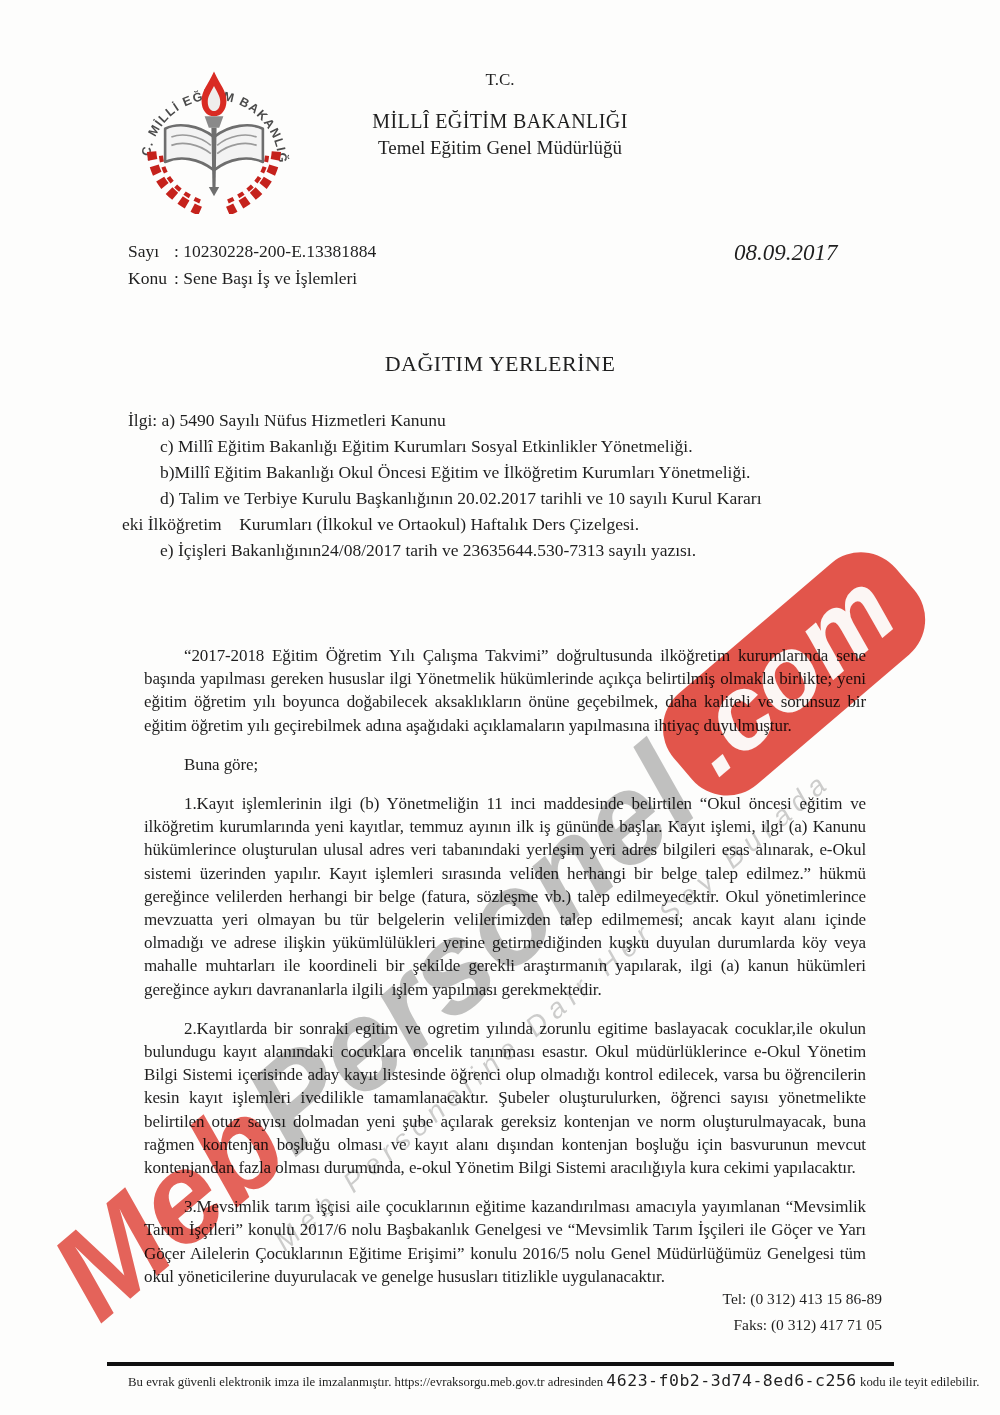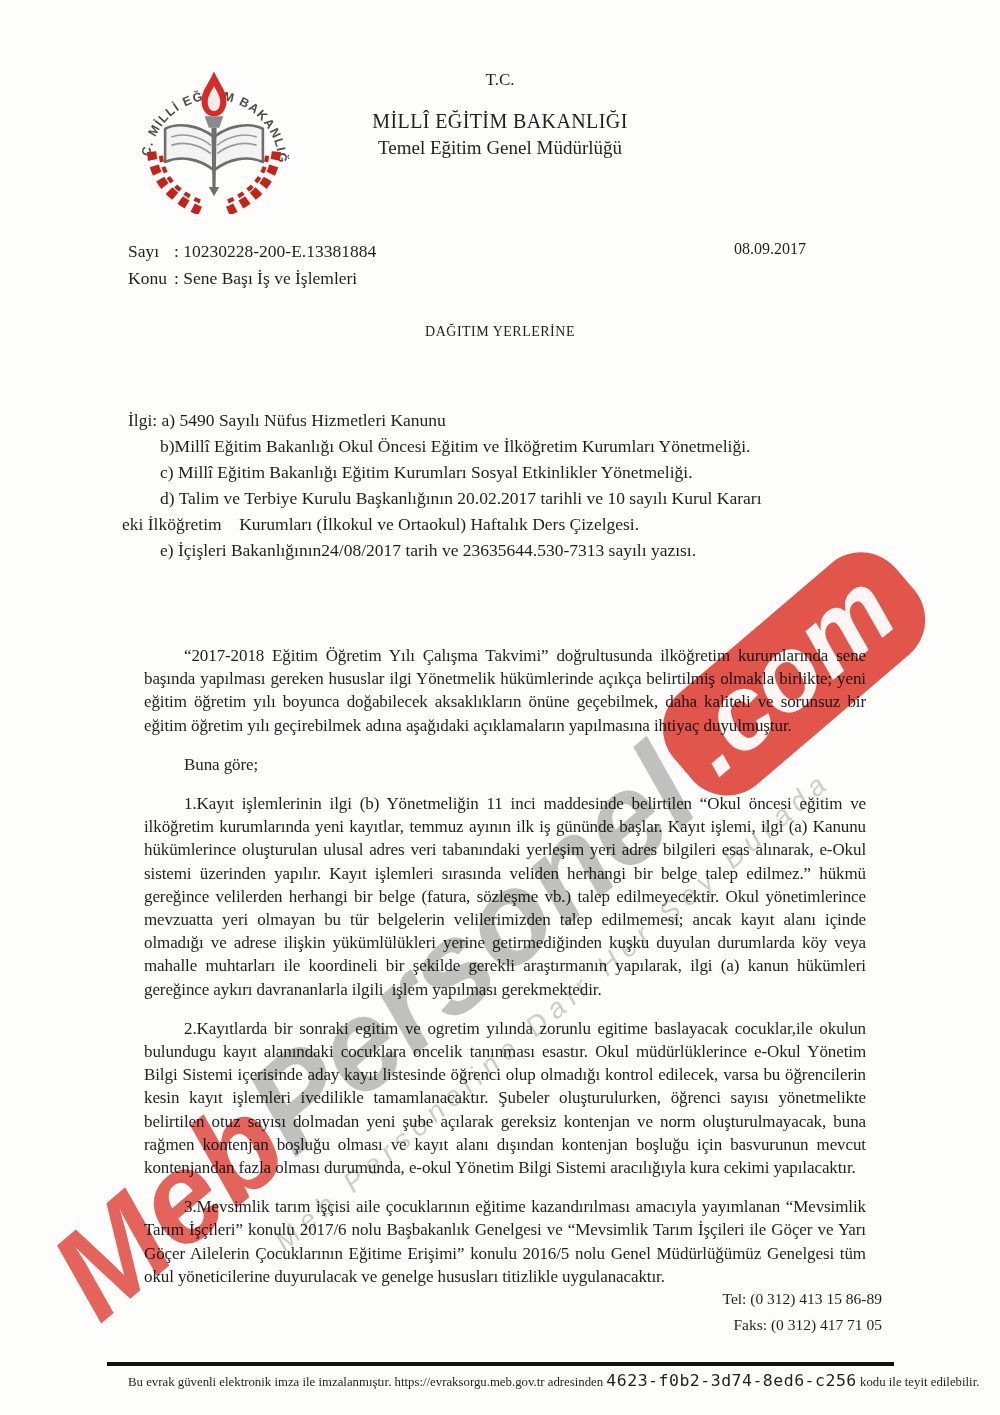--- a/index.html
+++ b/index.html
@@ -15,24 +15,24 @@
 
   
   .letterhead { position:absolute; top:70px; left:0; width:100%; text-align:center; }
   .lh-tc { font-size:17px; }
   .lh-ministry { font-size:20px; margin-top:20px; letter-spacing:.4px; }
   .lh-directorate { font-size:19px; margin-top:4px; }
 
   
   .meta { position:absolute; top:238px; left:128px; font-size:17.5px; line-height:27px; }
   .meta-label { display:inline-block; width:46px; }
-  .doc-date { position:absolute; top:240px; left:734px; font-size:16px; }
+  .doc-date { position:absolute; top:240px; left:734px; font-size:23px;font-style:italic; }
 
-  .recipient { position:absolute; top:324px; left:0; width:100%; text-align:center;
-               font-size:14px; letter-spacing:.5px; }
+  .recipient { position:absolute; top:351px; left:0; width:100%; text-align:center;
+               font-size:22px; letter-spacing:.5px; }
 
   
   .refs { position:absolute; top:407px; left:128px; width:758px;
           font-size:17.5px; line-height:26px; }
   .ref-line { margin:0; }
   .ref-indent { padding-left:32px; }
   .ref-flush { margin-left:-6px; }
 
   
   .body-col { position:absolute; top:628px; left:128px; width:754px;
@@ -126,22 +126,22 @@
   </div>
   <div class="doc-date">08.09.2017</div>
 
   <div class="recipient">DAĞITIM YERLERİNE</div>
 
   <div class="refs">
     <div class="ref-line">
       <span>İlgi:</span>
       <span>a) 5490 Sayılı Nüfus Hizmetleri Kanunu</span>
     </div>
+    <div class="ref-line ref-indent">c) Millî Eğitim Bakanlığı Eğitim Kurumları Sosyal Etkinlikler Yönetmeliği.</div>
     <div class="ref-line ref-indent">b)Millî Eğitim Bakanlığı Okul Öncesi Eğitim ve İlköğretim Kurumları Yönetmeliği.</div>
-    <div class="ref-line ref-indent">c) Millî Eğitim Bakanlığı Eğitim Kurumları Sosyal Etkinlikler Yönetmeliği.</div>
     <div class="ref-line ref-indent">d) Talim ve Terbiye Kurulu Başkanlığının 20.02.2017 tarihli ve 10 sayılı Kurul Kararı</div>
     <div class="ref-line ref-flush">eki İlköğretim&nbsp;&nbsp;&nbsp; Kurumları (İlkokul ve Ortaokul) Haftalık Ders Çizelgesi.</div>
     <div class="ref-line ref-indent">e) İçişleri Bakanlığının24/08/2017 tarih ve 23635644.530-7313 sayılı yazısı.</div>
   </div>
 
   <div class="body-col">
     <p>“2017-2018 Eğitim Öğretim Yılı Çalışma Takvimi” doğrultusunda ilköğretim kurumlarında sene başında yapılması gereken hususlar ilgi Yönetmelik hükümlerinde açıkça belirtilmiş olmakla birlikte; yeni eğitim öğretim yılı boyunca doğabilecek aksaklıkların önüne geçebilmek, daha kaliteli ve sorunsuz bir eğitim öğretim yılı geçirebilmek adına aşağıdaki açıklamaların yapılmasına ihtiyaç duyulmuştur.</p>
     <p class="noj">Buna göre;</p>
     <p>1.Kayıt işlemlerinin ilgi (b) Yönetmeliğin 11 inci maddesinde belirtilen “Okul öncesi eğitim ve ilköğretim kurumlarında yeni kayıtlar, temmuz ayının ilk iş gününde başlar. Kayıt işlemi, ilgi (a) Kanunu hükümlerince oluşturulan ulusal adres veri tabanındaki yerleşim yeri adres bilgileri esas alınarak, e-Okul sistemi üzerinden yapılır. Kayıt işlemleri sırasında veliden herhangi bir belge talep edilmez.” hükmü gereğince velilerden herhangi bir belge (fatura, sözleşme vb.) talep edilmeyecektir. Okul yönetimlerince mevzuatta yeri olmayan bu tür belgelerin velilerimizden talep edilmemesi; ancak kayıt alanı içinde olmadığı ve adrese ilişkin yükümlülükleri yerine getirmediğinden kuşku duyulan durumlarda köy veya mahalle muhtarları ile koordineli bir şekilde gerekli araştırmanın yapılarak, ilgi (a) kanun hükümleri gereğince aykırı davrananlarla ilgili&nbsp; işlem yapılması gerekmektedir.</p>
     <p>2.Kayıtlarda bir sonraki egitim ve ogretim yılında zorunlu egitime baslayacak cocuklar,ile okulun bulundugu kayıt alanındaki cocuklara oncelik tanınması esastır. Okul müdürlüklerince e-Okul Yönetim Bilgi Sistemi içerisinde aday kayıt listesinde öğrenci olup olmadığı kontrol edilecek, varsa bu öğrencilerin kesin kayıt işlemleri ivedilikle tamamlanacaktır. Şubeler oluşturulurken, öğrenci sayısı yönetmelikte belirtilen otuz sayısı dolmadan yeni şube açılarak gereksiz kontenjan ve norm oluşturulmayacak, buna rağmen kontenjan boşluğu olması ve kayıt alanı dışından kontenjan boşluğu için basvurunun mevcut kontenjandan fazla olması durumunda, e-okul Yönetim Bilgi Sistemi aracılığıyla kura cekimi yapılacaktır.</p>

